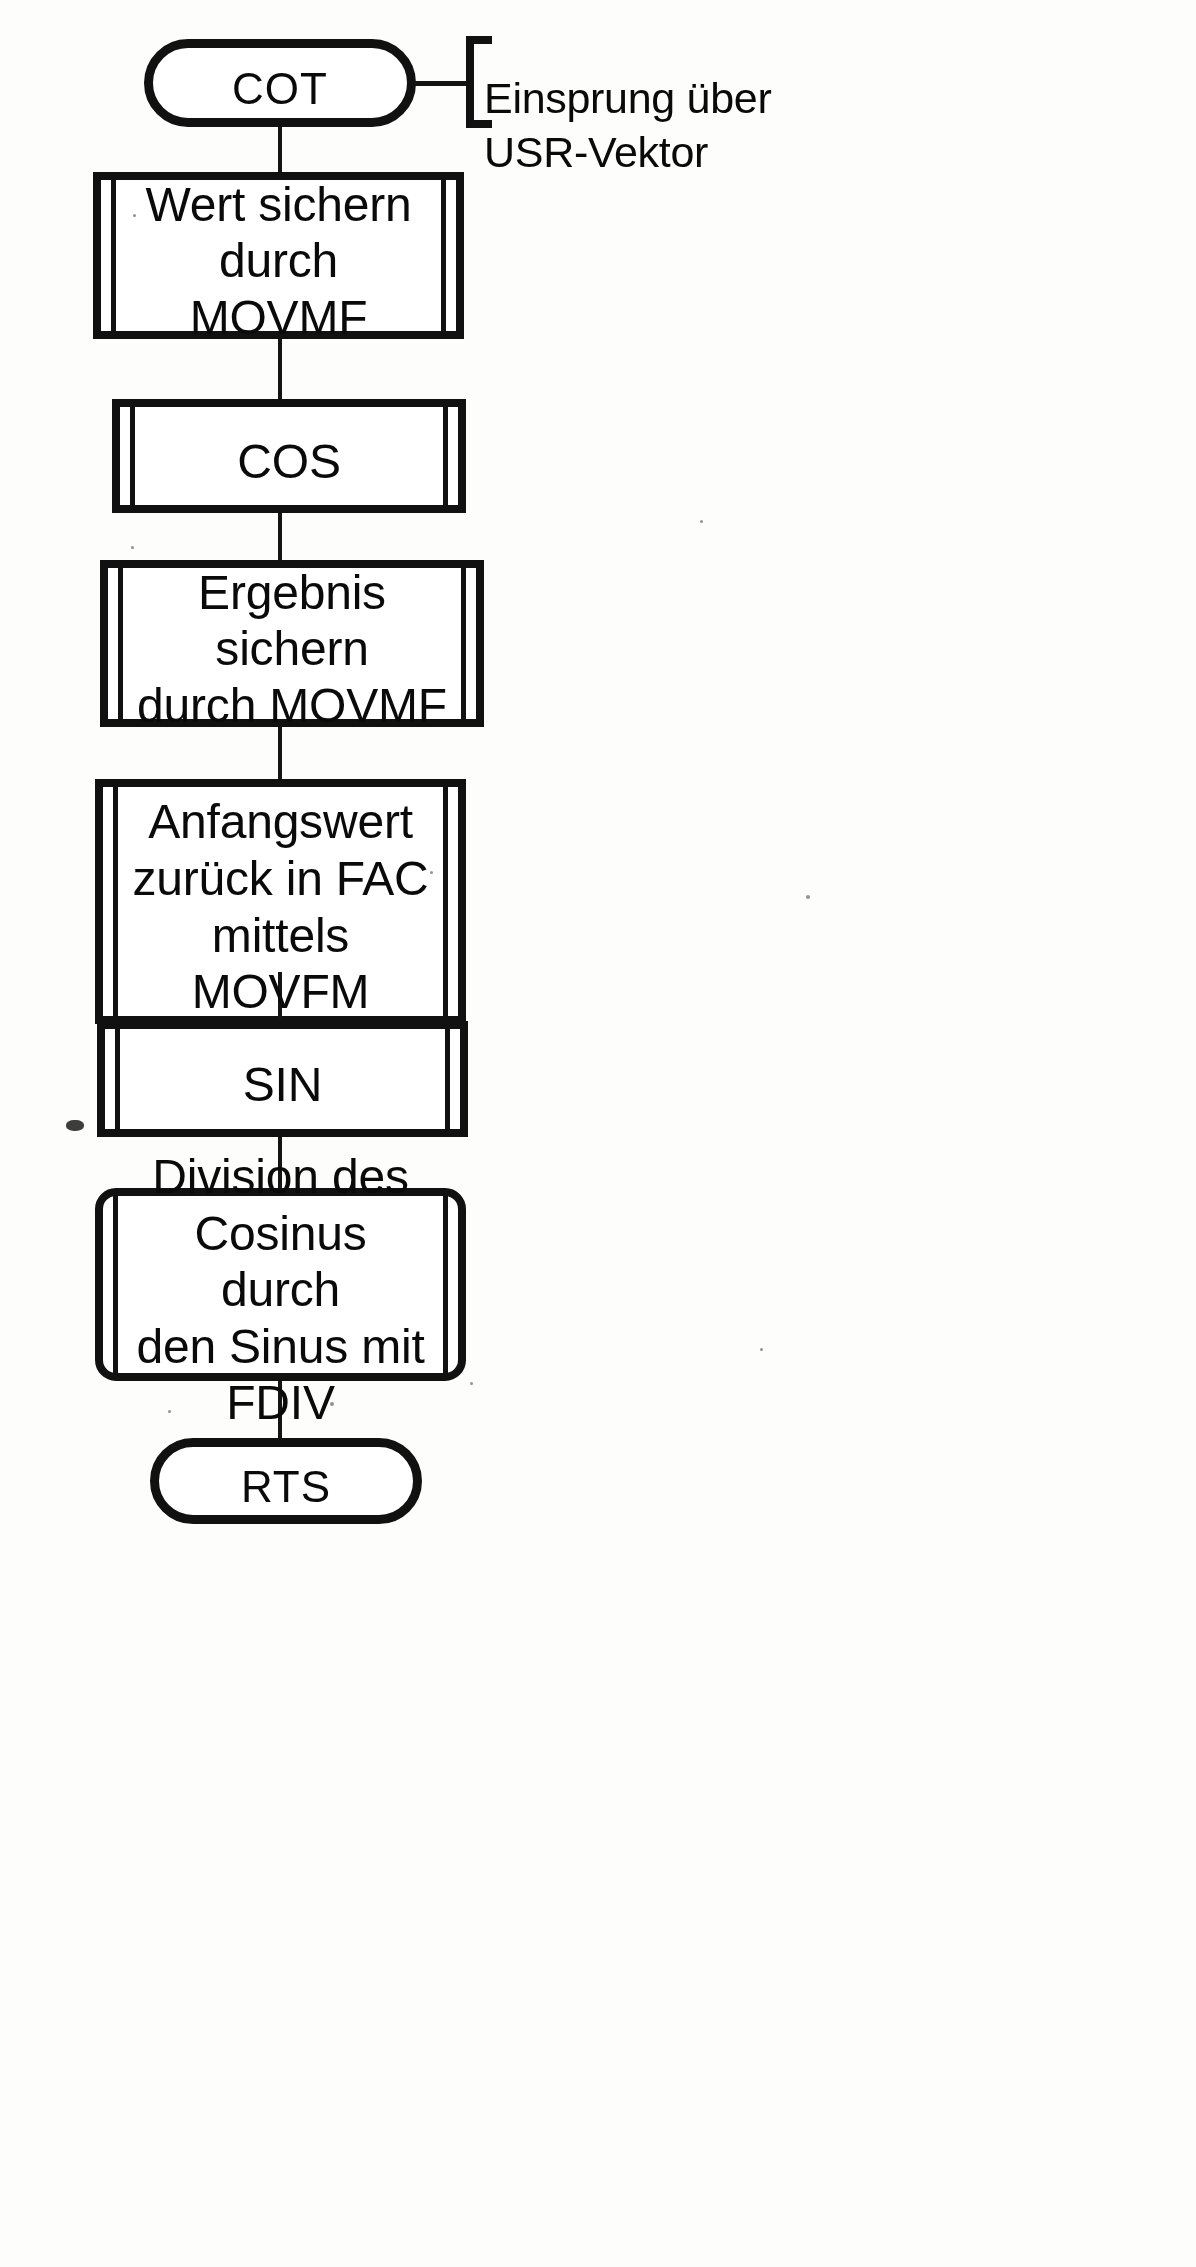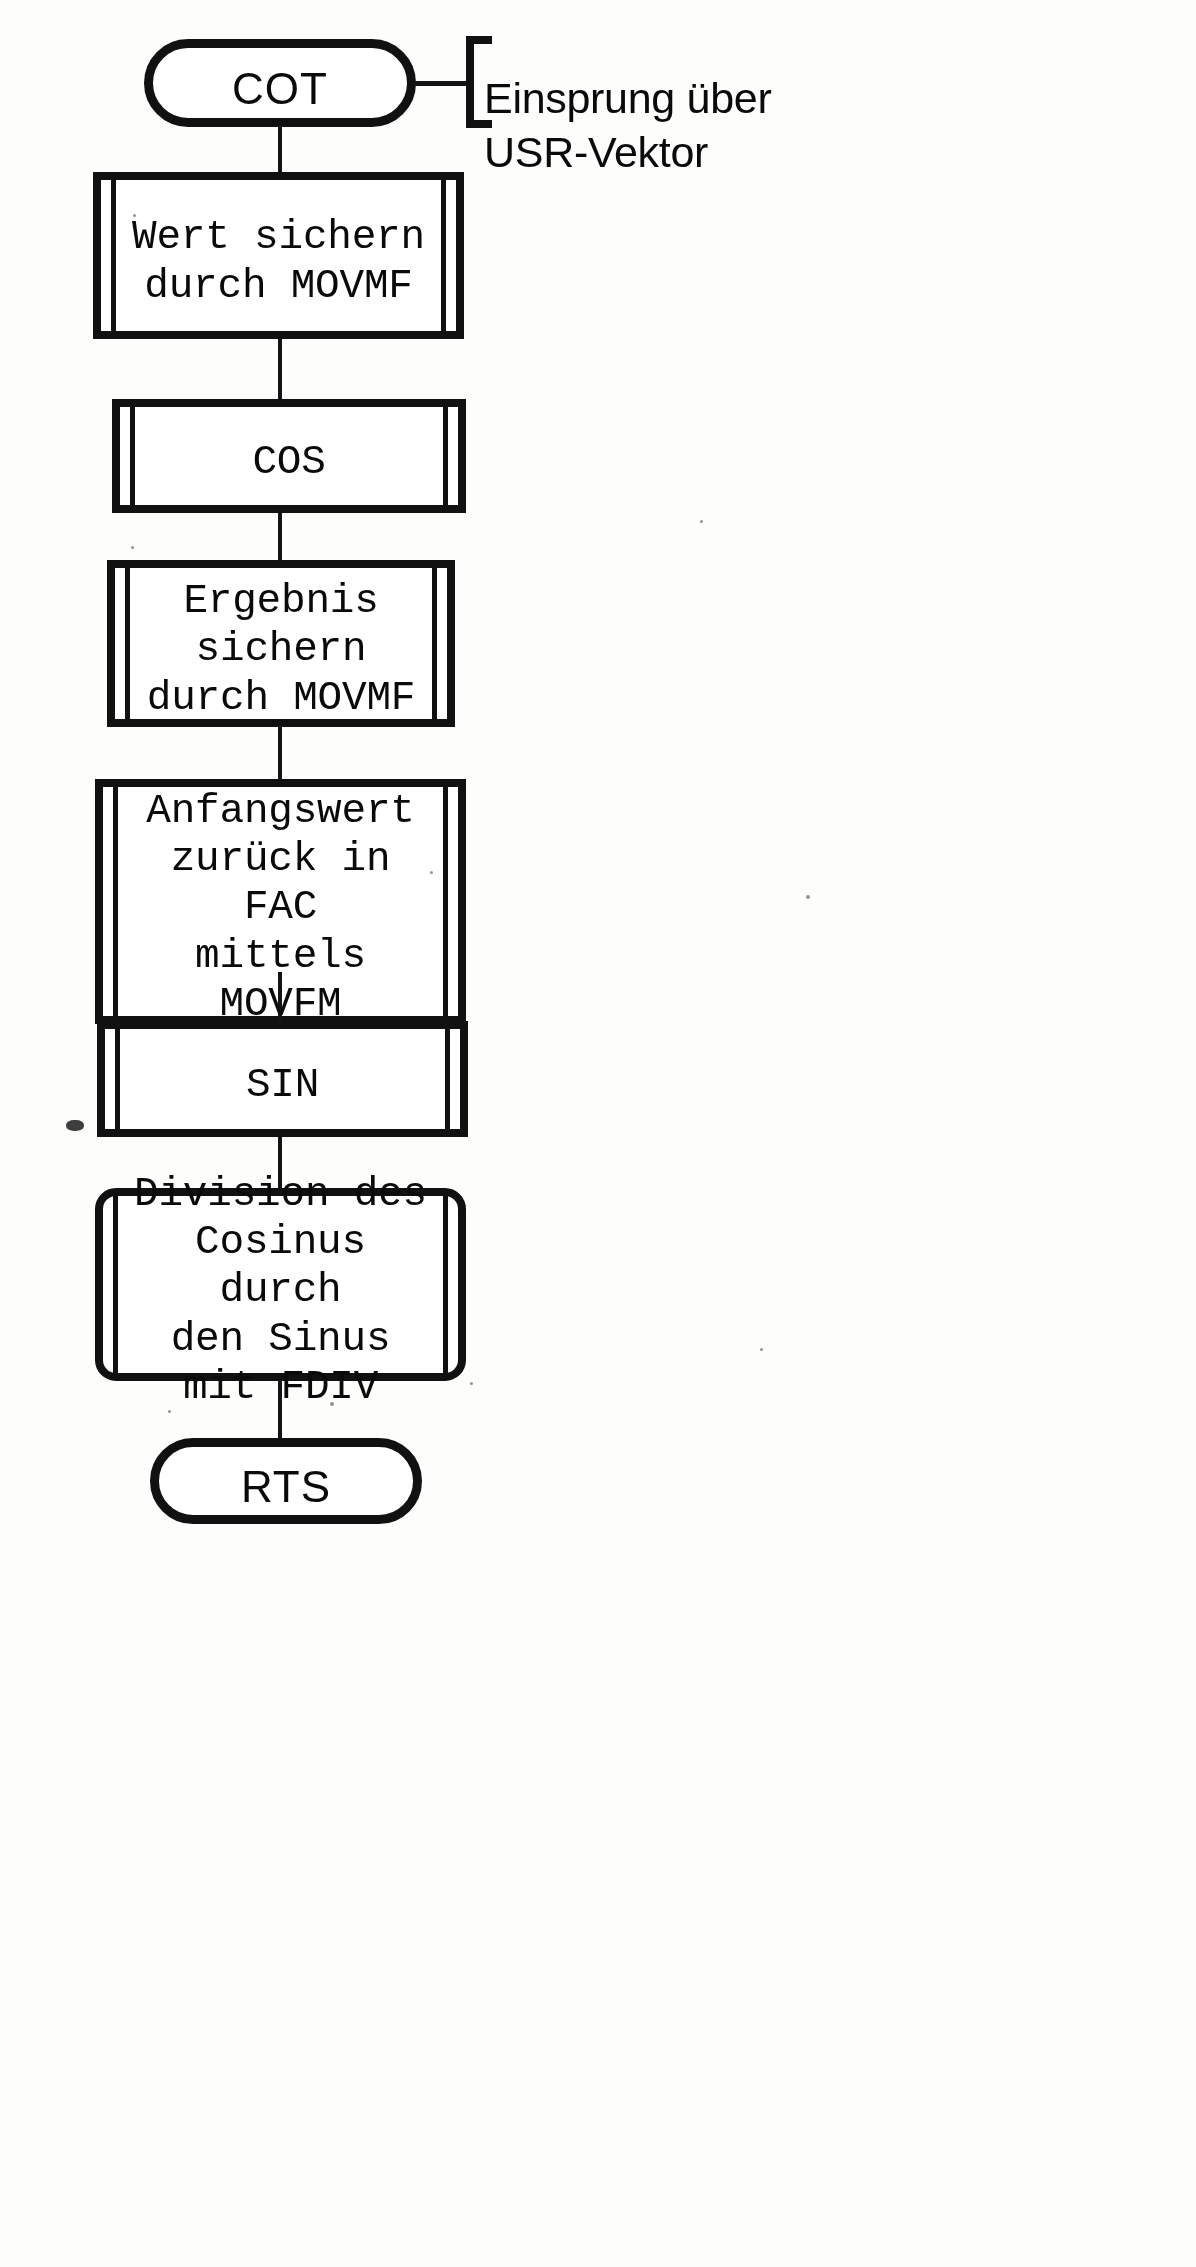--- a/index.html
+++ b/index.html
@@ -63,25 +63,24 @@
     position: absolute;
     top: -1px;
     bottom: -1px;
     width: 5px;
     background: #111111;
   }
   .subproc::before { left: 10px; }
   .subproc::after  { right: 10px; }
 
   .subproc .node-label {
-    font-size: 41px;
+    font-size: 48px;
     position: relative;
     z-index: 2;
     padding: 0 28px;
-    font-family: Liberation Mono, monospace;
   }
 
   
   .connector {
     position: absolute;
     background: #141414;
     width: 4px;
   }
   .hline {
     position: absolute;
@@ -145,21 +144,21 @@
   </div>
 
   <div class="connector" style="left:278px; top:339px; width:4px; height:62px;"></div>
 
   <div class="subproc" style="left:112px; top:399px; width:354px; height:114px;">
     <div class="node-label">COS</div>
   </div>
 
   <div class="connector" style="left:278px; top:513px; width:4px; height:48px;"></div>
 
-  <div class="subproc" style="left:107px; top:560px; width:348px; height:167px;">
+  <div class="subproc" style="left:100px; top:560px; width:384px; height:167px;">
     <div class="node-label">Ergebnis sichern
 durch MOVMF</div>
   </div>
 
   <div class="connector" style="left:278px; top:727px; width:4px; height:53px;"></div>
 
   <div class="subproc" style="left:95px; top:779px; width:371px; height:245px;">
     <div class="node-label">Anfangswert
 zurück in FAC
 mittels MOVFM</div>

